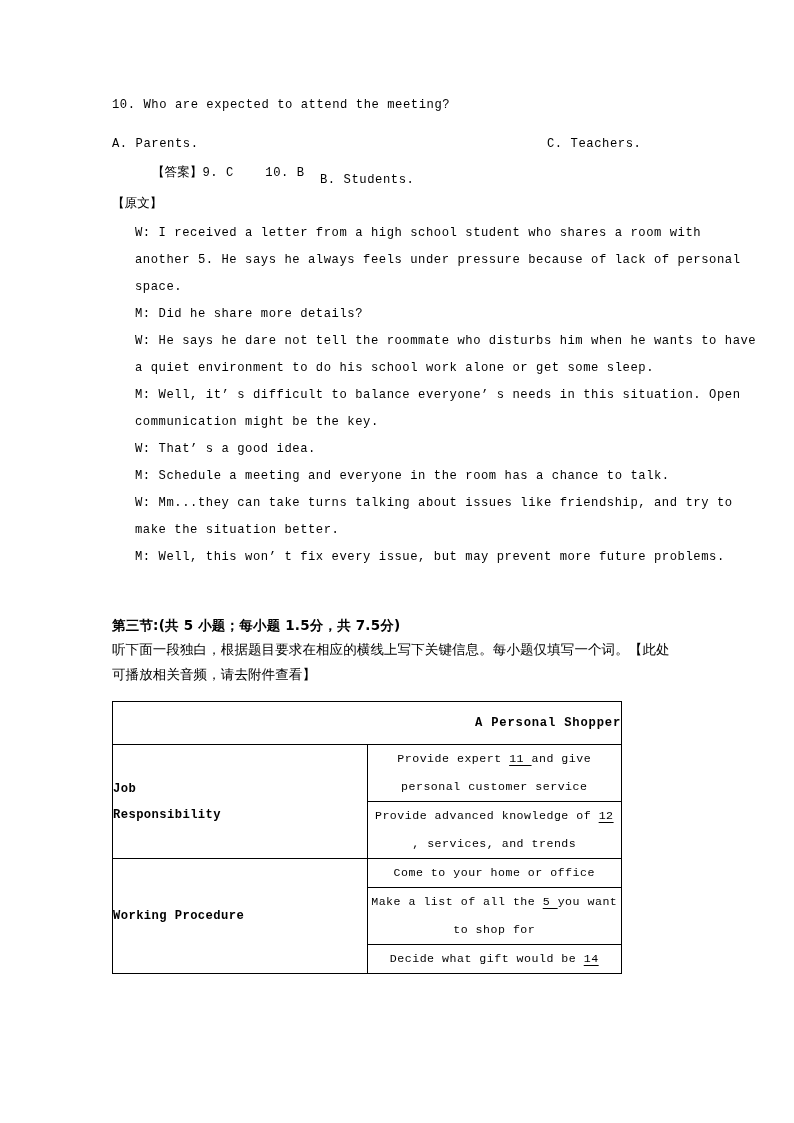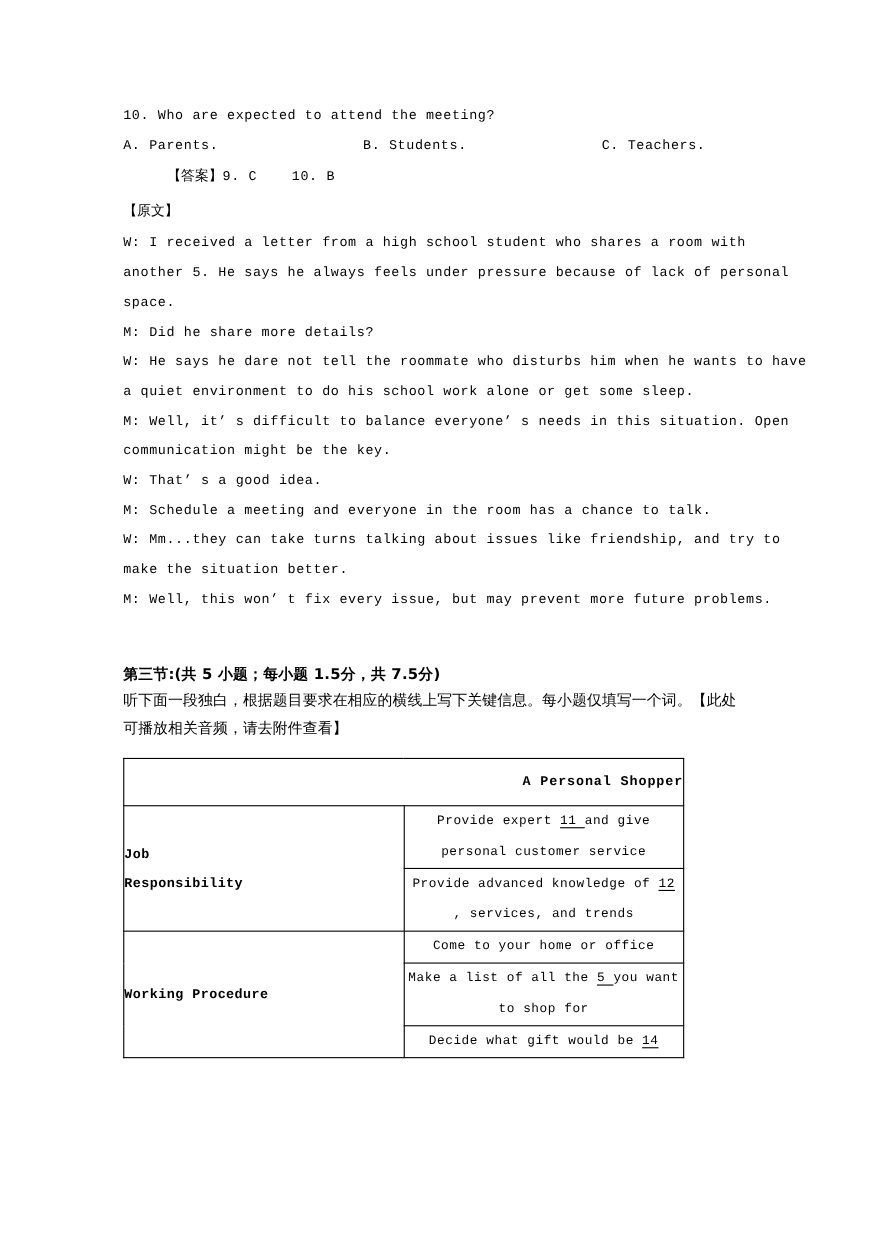--- a/index.html
+++ b/index.html
@@ -28,39 +28,39 @@
   
   .mono-line {
     font-family: "Liberation Mono", "DejaVu Sans Mono", monospace;
     font-size: 12.2px;
     line-height: 27px;
     letter-spacing: 0.55px;
     white-space: pre;
     color: #000;
   }
   .q-line {
-    margin-bottom: 0;
+    margin-bottom: 12px;
   }
 
   
   .options {
     position: relative;
     height: 27px;
     font-family: "Liberation Mono", "DejaVu Sans Mono", monospace;
     font-size: 12.2px;
     letter-spacing: 0.55px;
     line-height: 27px;
     white-space: pre;
   }
   .opt {
     position: absolute;
     top: 0;
   }
   .opt-a { left: 0px; }
-  .opt-b { left: 218px; }
+  .opt-b { left: 208px; margin-top: 36px; }
   .opt-c { left: 435px; }
 
   
   .cjk-inline {
     font-family: "DejaVu Sans", "Liberation Sans", sans-serif;
     font-size: 12.6px;
     letter-spacing: 0;
   }
 
   .answer-line {
@@ -74,20 +74,21 @@
 
   .section-head {
     font-family: "Liberation Mono", "DejaVu Sans Mono", monospace;
     font-size: 12.6px;
     line-height: 31px;
     white-space: pre;
   }
 
   .script-block {
     margin-top: 0px;
+    margin-left: 23px;
   }
   .script-block .mono-line {
     line-height: 27px;
   }
 
   
   .cn-block {
     margin-top: 42px;
   }
   .cn-title {

